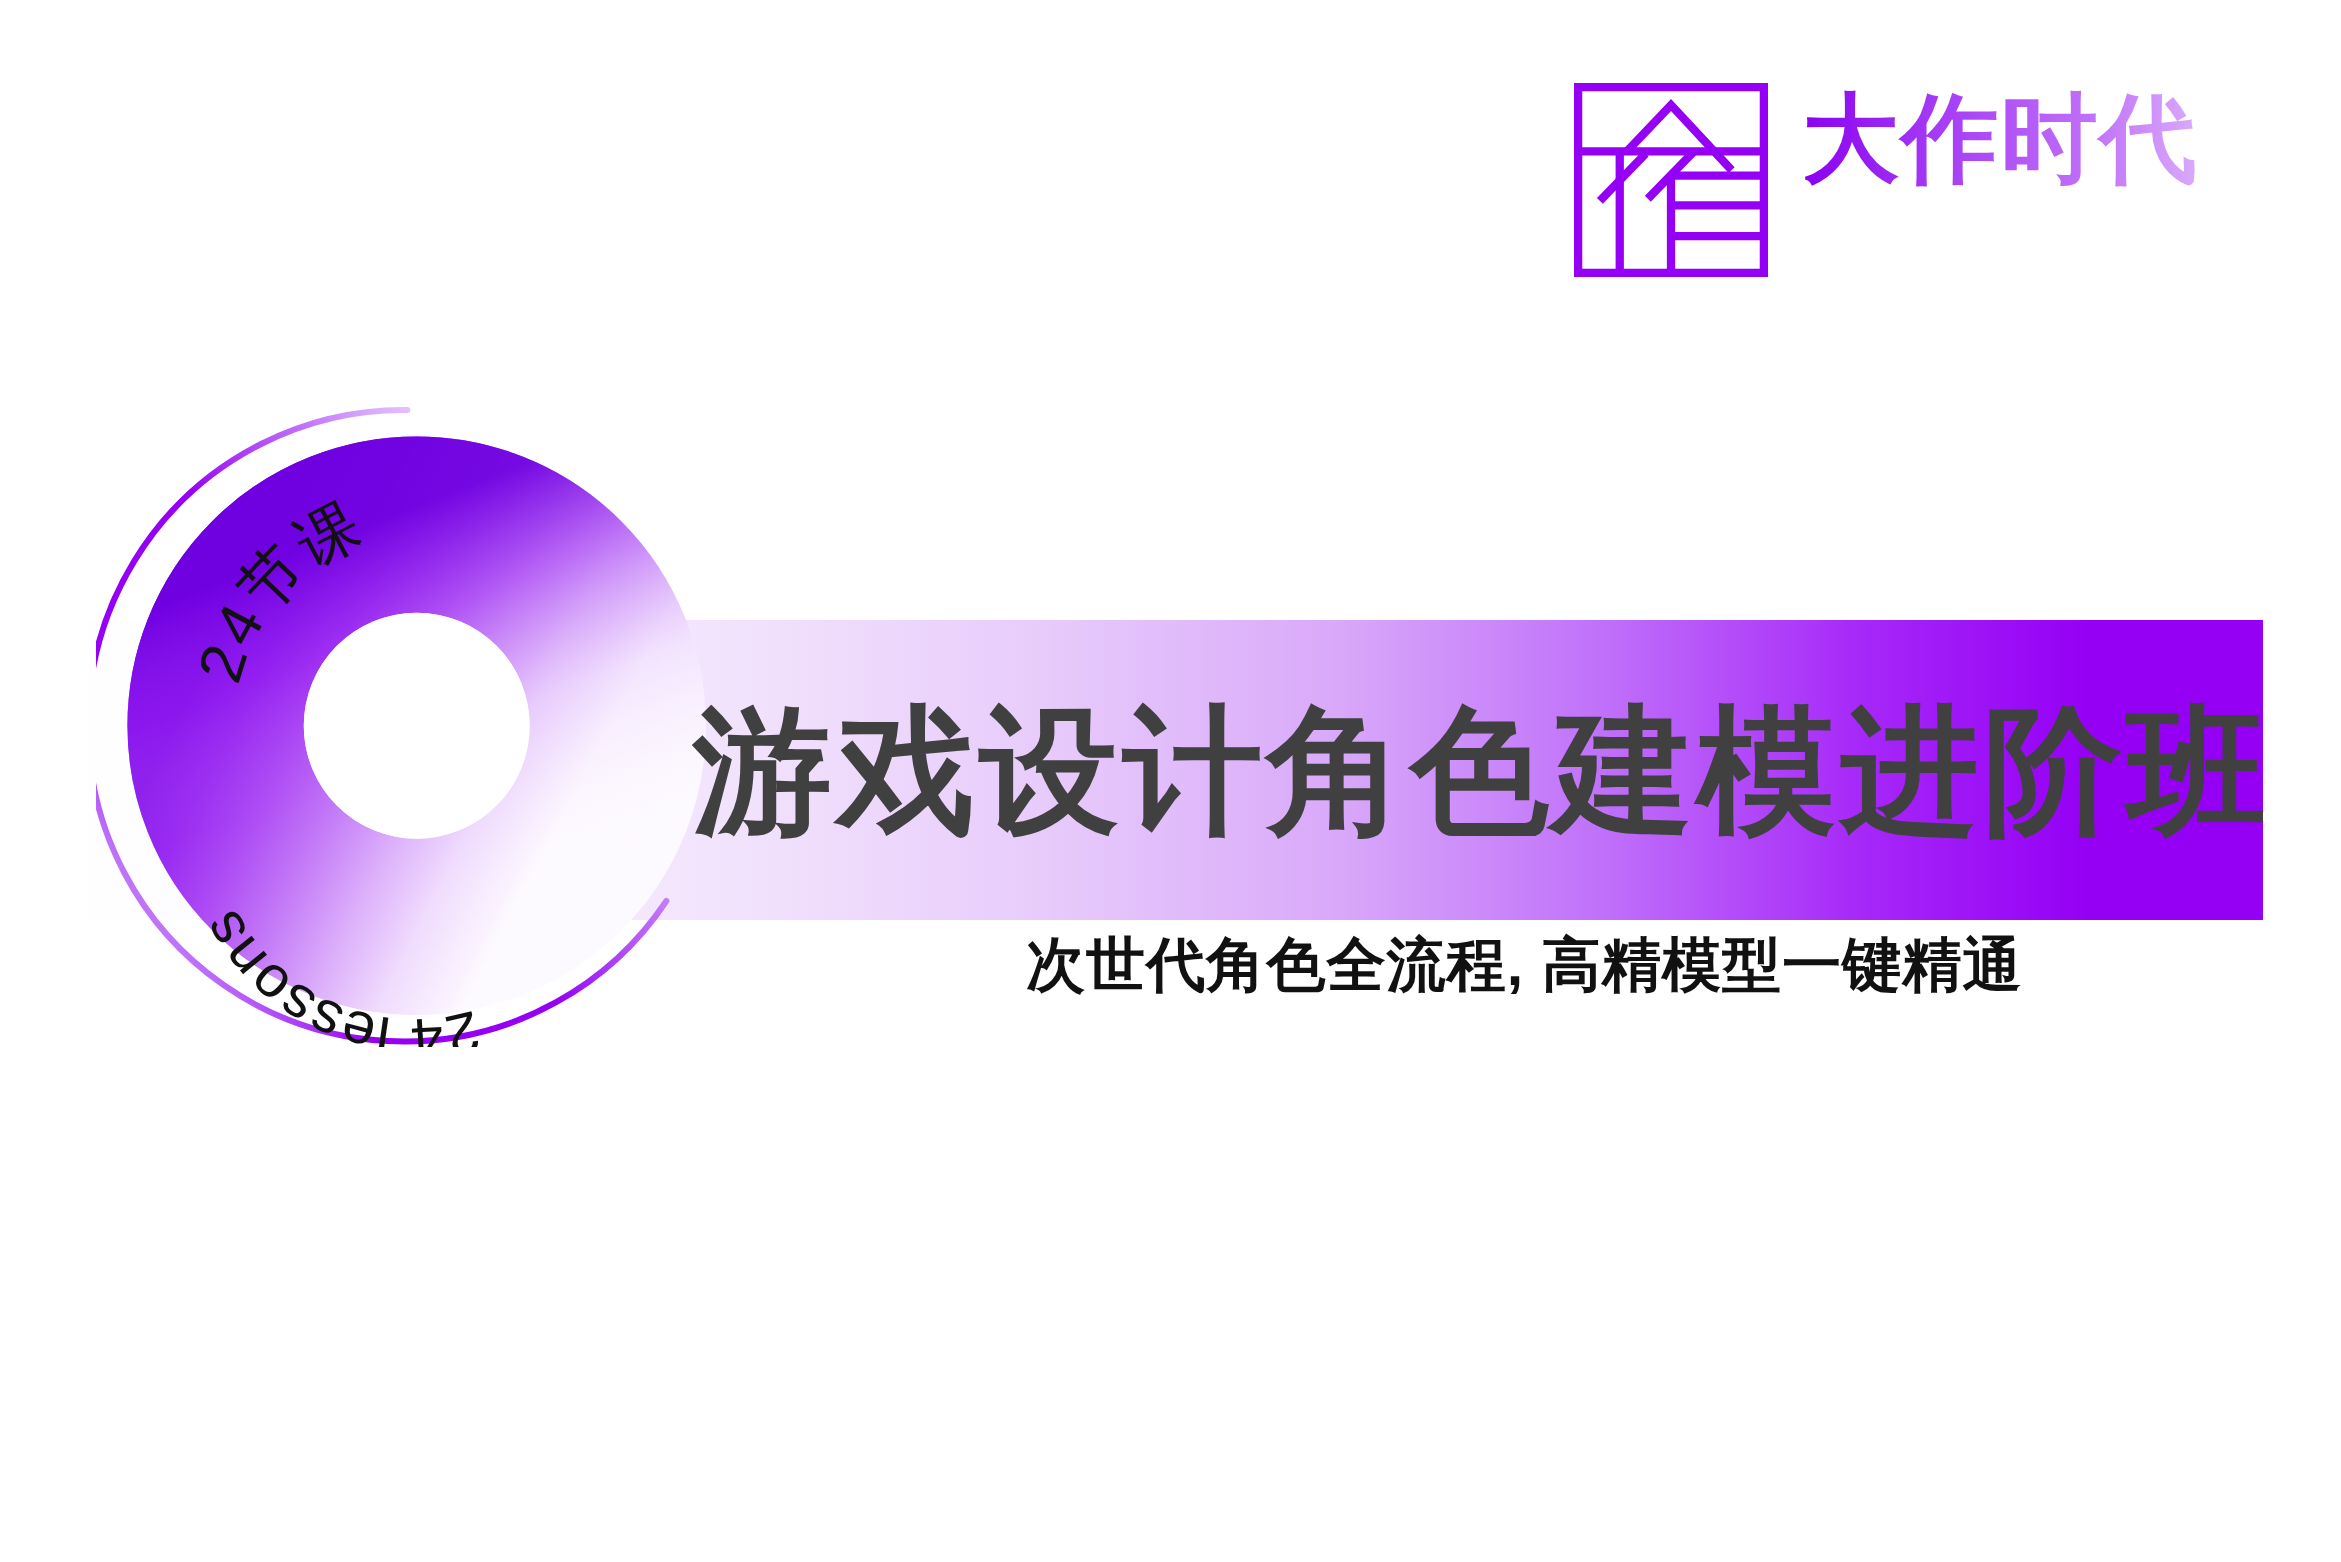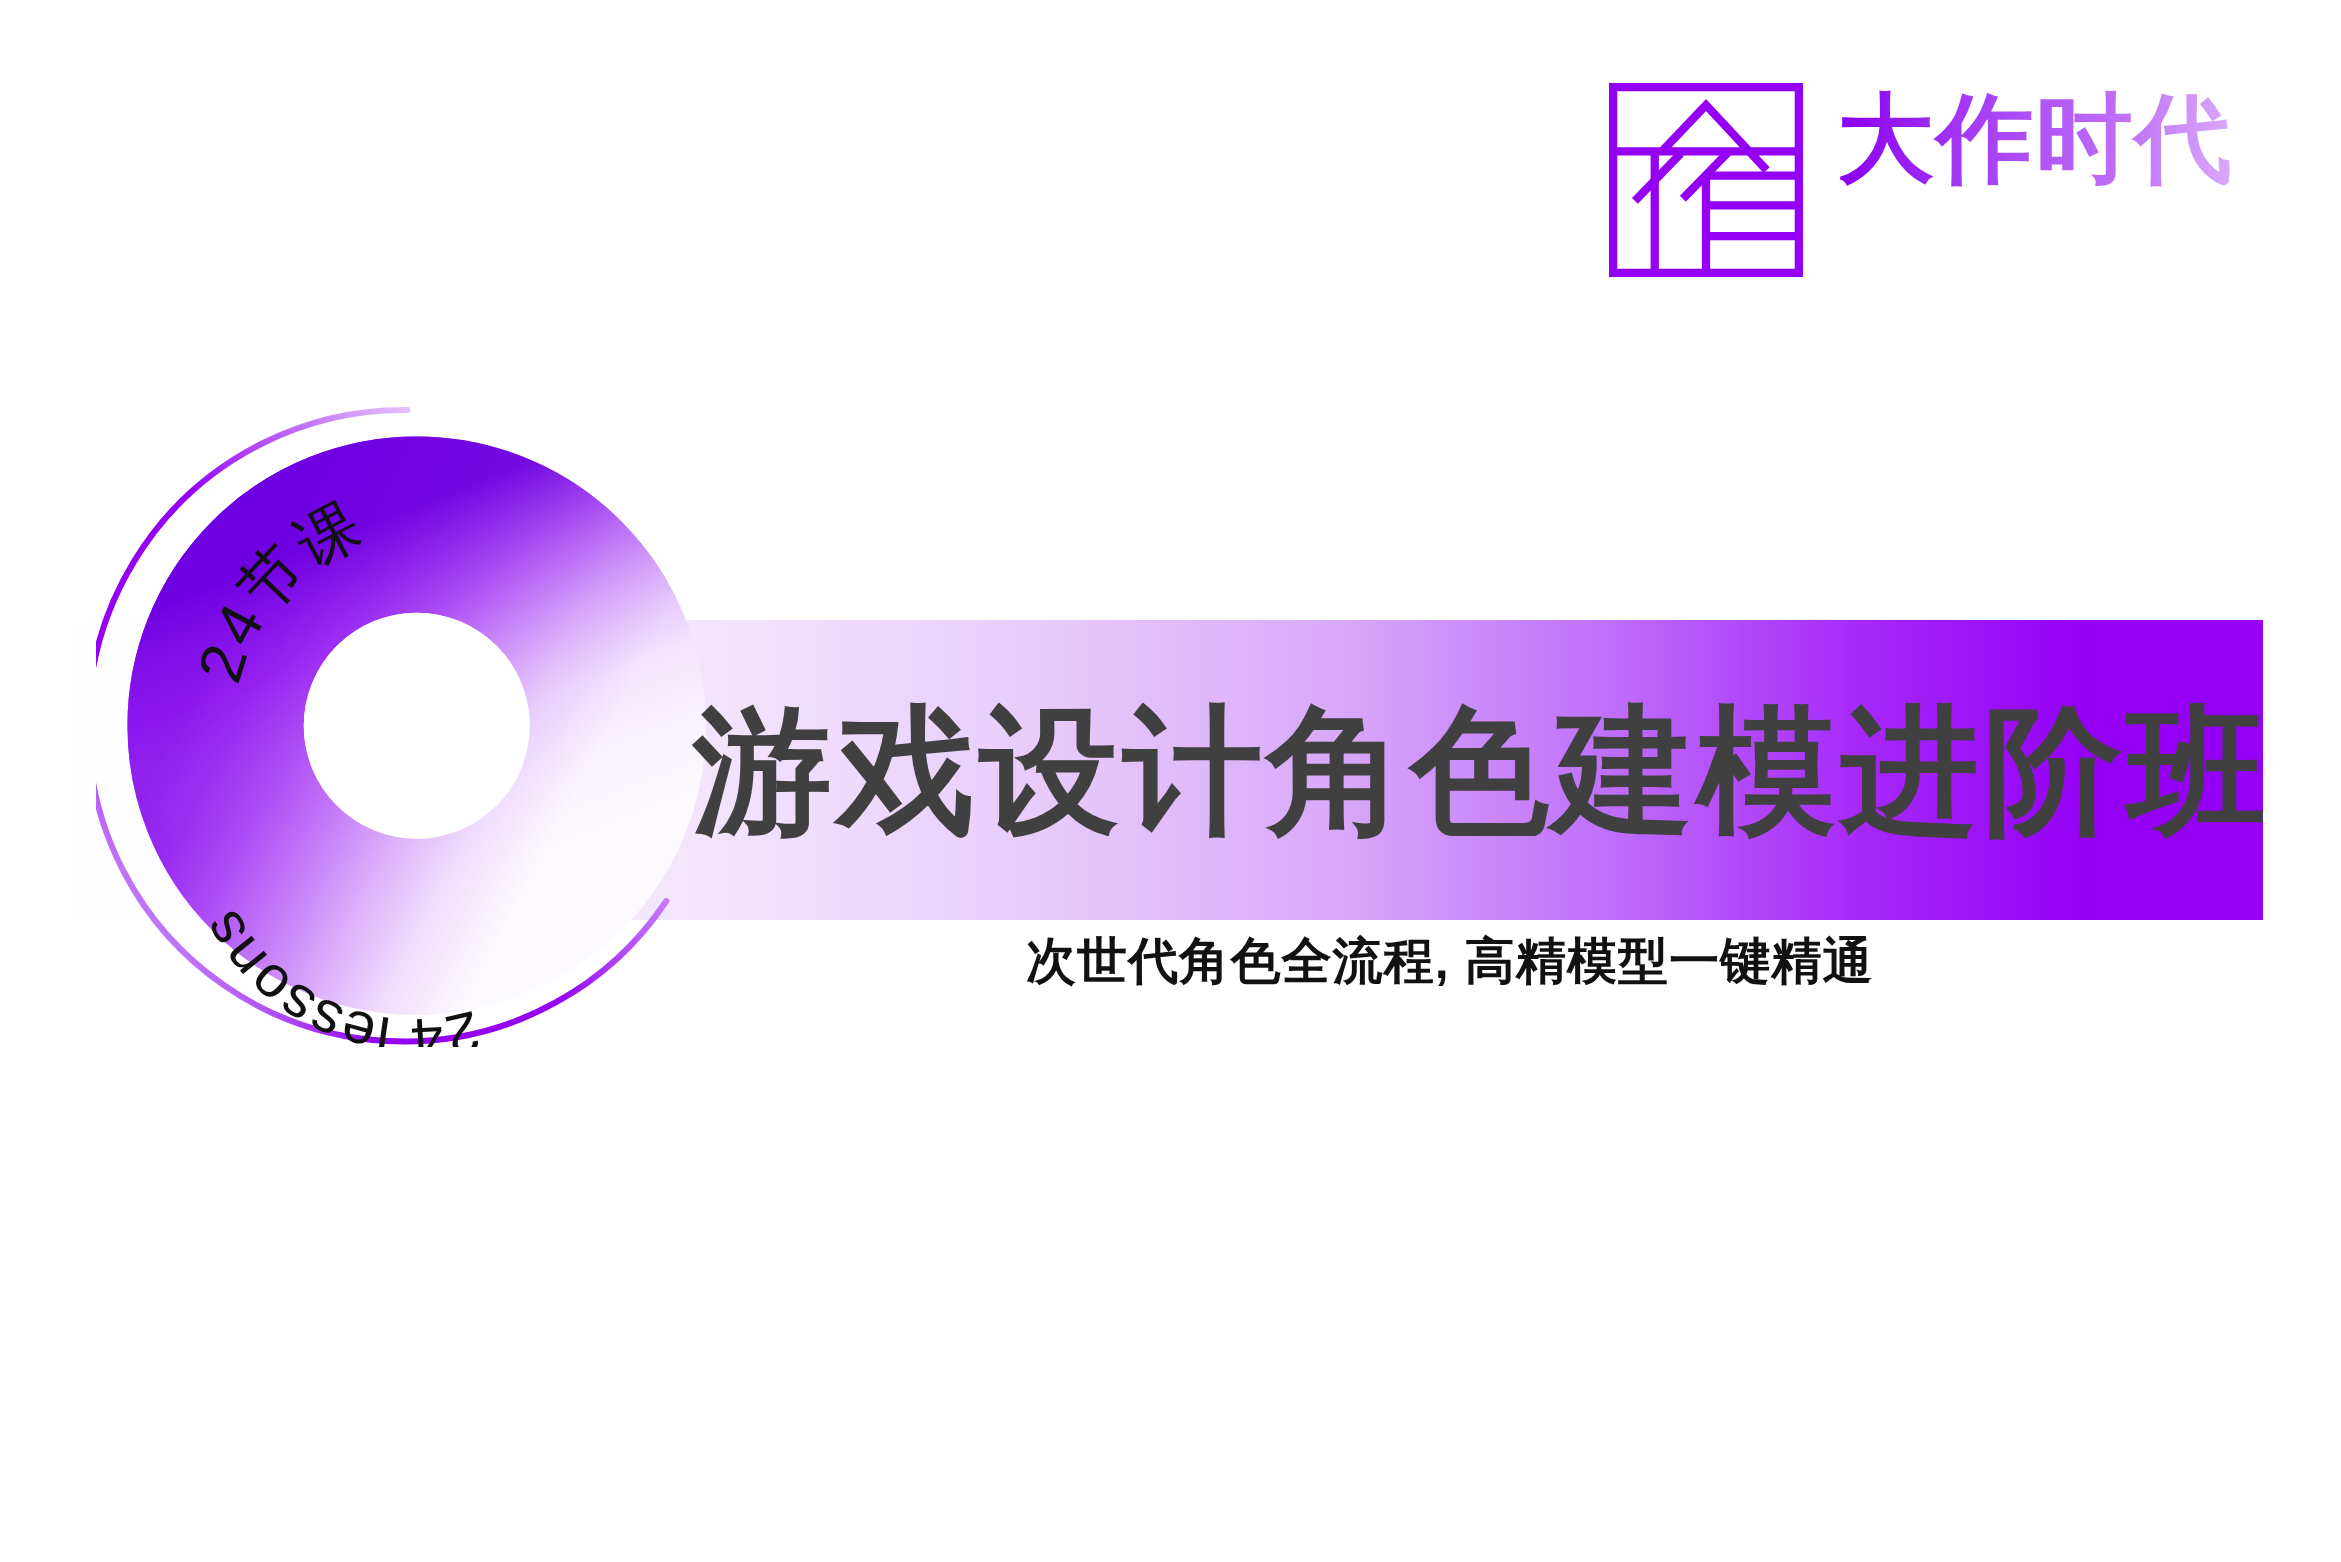--- a/index.html
+++ b/index.html
@@ -9,21 +9,21 @@
     font-family:"Liberation Sans","DejaVu Sans",sans-serif;
     overflow:hidden;
     position:relative;
   }
 
   
   #brand-logo{
     position:absolute;
     left:1574px; top:83px;
     width:727px; height:209px;
-    display:flex; align-items:flex-start; gap:34px;margin-left:35px;
+    display:flex; align-items:flex-start; gap:34px;
   }
   #logo-mark{
     width:194px;height:194px;flex:0 0 194px;
     position:relative;
   }
   #logo-mark svg{display:block;width:100%;height:100%;}
 
   #logo-wordmark{
     position:relative;
     padding-top:6.6px;
@@ -93,21 +93,21 @@
     font-weight:800;
     letter-spacing:4.4px;
     color:#404040;
     white-space:nowrap;
     line-height:1;
   }
 
   #banner-subtitle{
     position:absolute;
     left:1026px; top:936px;
-    font-size:50px;
+    font-size:59px;
     font-weight:600;
     letter-spacing:1.1px;
     color:#111111;
     white-space:nowrap;
     line-height:1;
   }
 
   
   #ring-badge{
     position:absolute;

